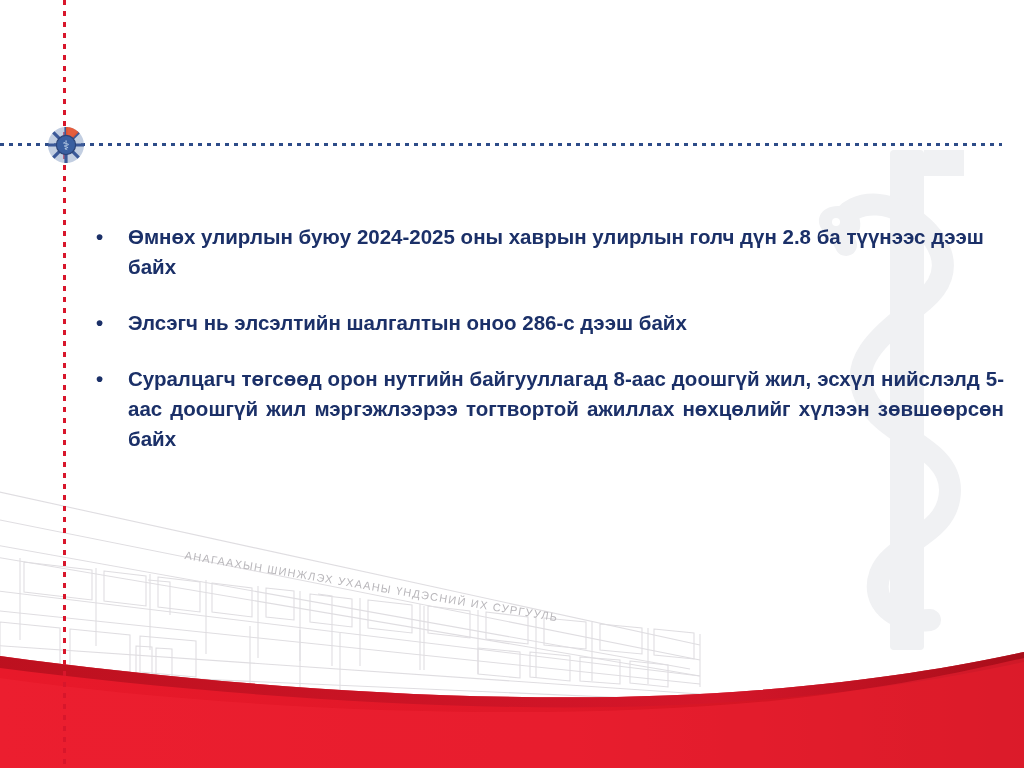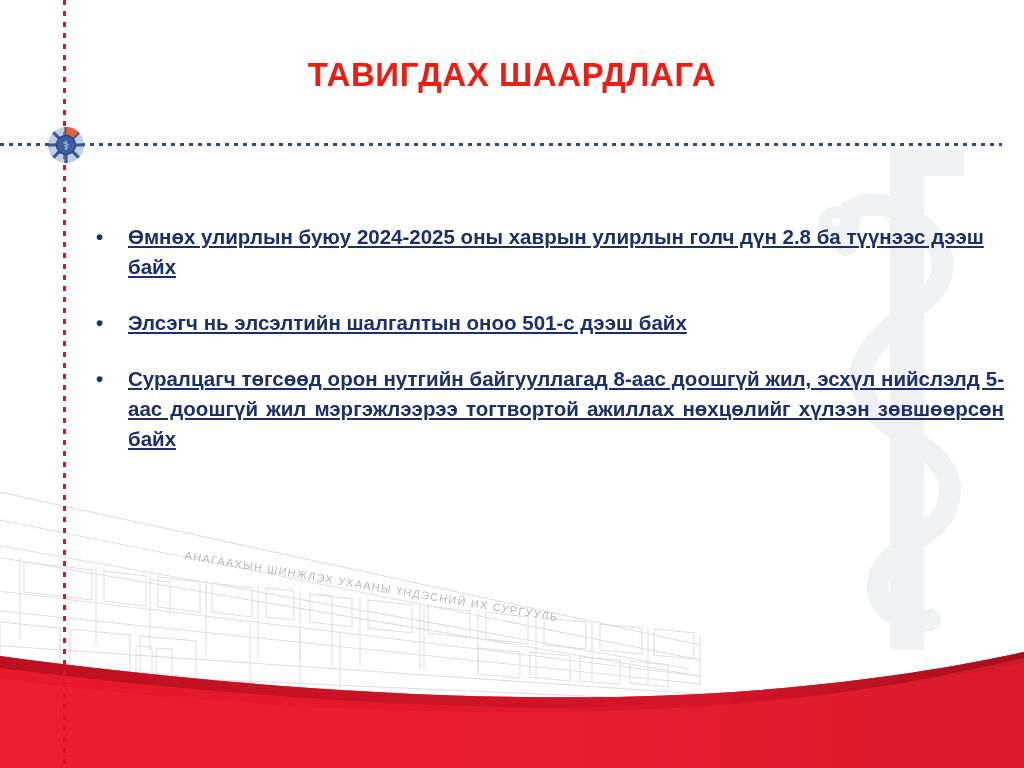--- a/index.html
+++ b/index.html
@@ -97,21 +97,20 @@
     left: 4px;
     top: 0;
     width: 14px;
     color: #1b3068;
     font-size: 20.5px;
     line-height: 30px;
     text-align: left;
   }
   .bullet-row .btext {
     display: block;
-    text-decoration: underline;
   }
   .b-gap-1 { margin-bottom: 26px; }
   .b-gap-2 { margin-bottom: 26px; }
   .just { text-align: justify; text-align-last: left; }
 
   
   #building {
     position: absolute;
     left: 0;
     top: 470px;
@@ -257,32 +256,31 @@
         <line x1="7.3" y1="8.3" x2="32.7" y2="33.7"></line>
         <line x1="32.7" y1="8.3" x2="7.3" y2="33.7"></line>
       </g>
       <path d="M20 21 L20 3 A18 18 0 0 1 32.7 8.3 Z" fill="#e8552f" opacity="0.92"></path>
       <circle cx="20" cy="21" r="9.6" fill="#3a5fa0"></circle>
       <circle cx="20" cy="21" r="9.6" fill="none" stroke="#2b4478" stroke-width="1.2"></circle>
       <text x="20" y="26" text-anchor="middle" font-family="'Liberation Serif', serif" font-size="13" fill="#cfe0f2">⚕</text>
     </g>
   </svg>
 
-  <div id="title">ТАВИГДАХ ШААРДЛАГА</div>
 
   <div id="bullets">
 
     <div class="bullet-row b-gap-1">
       <span class="dot">•</span>
       <span class="btext">Өмнөх улирлын буюу 2024-2025 оны хаврын улирлын голч дүн 2.8 ба түүнээс дээш байх</span>
     </div>
 
     <div class="bullet-row b-gap-2">
       <span class="dot">•</span>
-      <span class="btext">Элсэгч нь элсэлтийн шалгалтын оноо 501-с дээш байх</span>
+      <span class="btext">Элсэгч нь элсэлтийн шалгалтын оноо 286-с дээш байх</span>
     </div>
 
     <div class="bullet-row">
       <span class="dot">•</span>
       <span class="btext just">Суралцагч төгсөөд орон нутгийн байгууллагад 8-аас доошгүй жил, эсхүл нийслэлд 5-аас доошгүй жил мэргэжлээрээ тогтвортой ажиллах нөхцөлийг хүлээн зөвшөөрсөн байх</span>
     </div>
 
   </div>
 
 </div>

